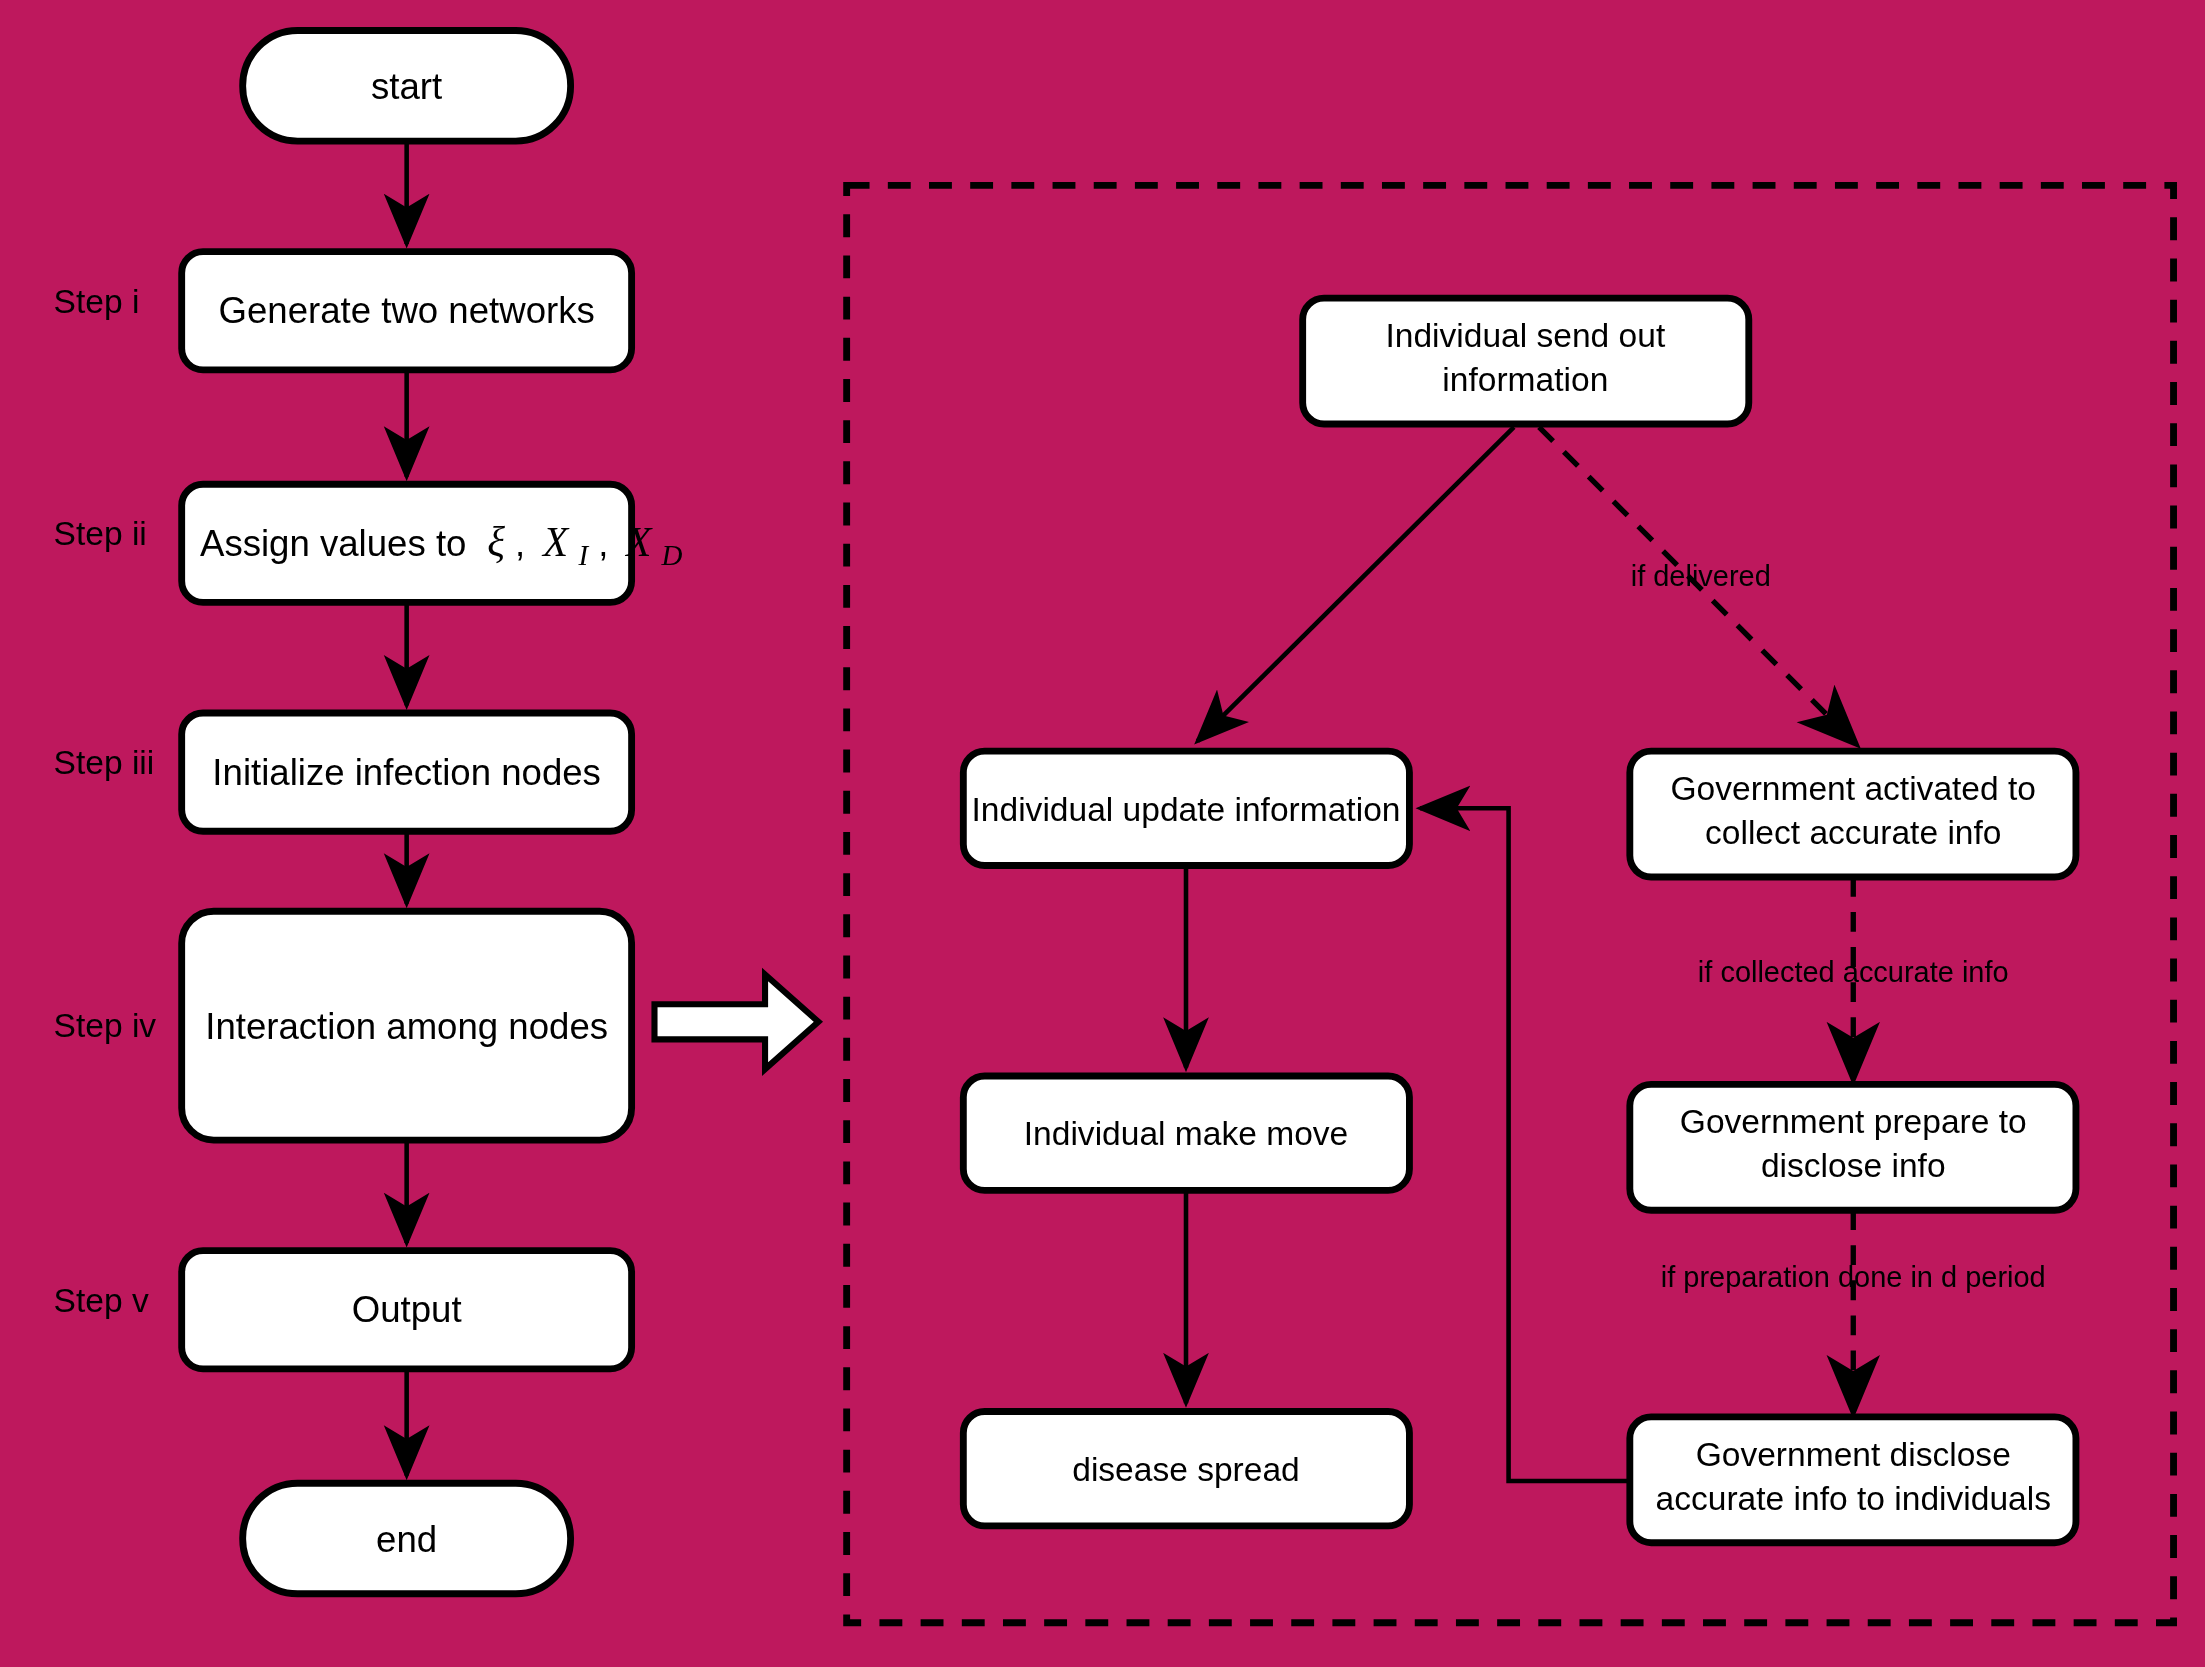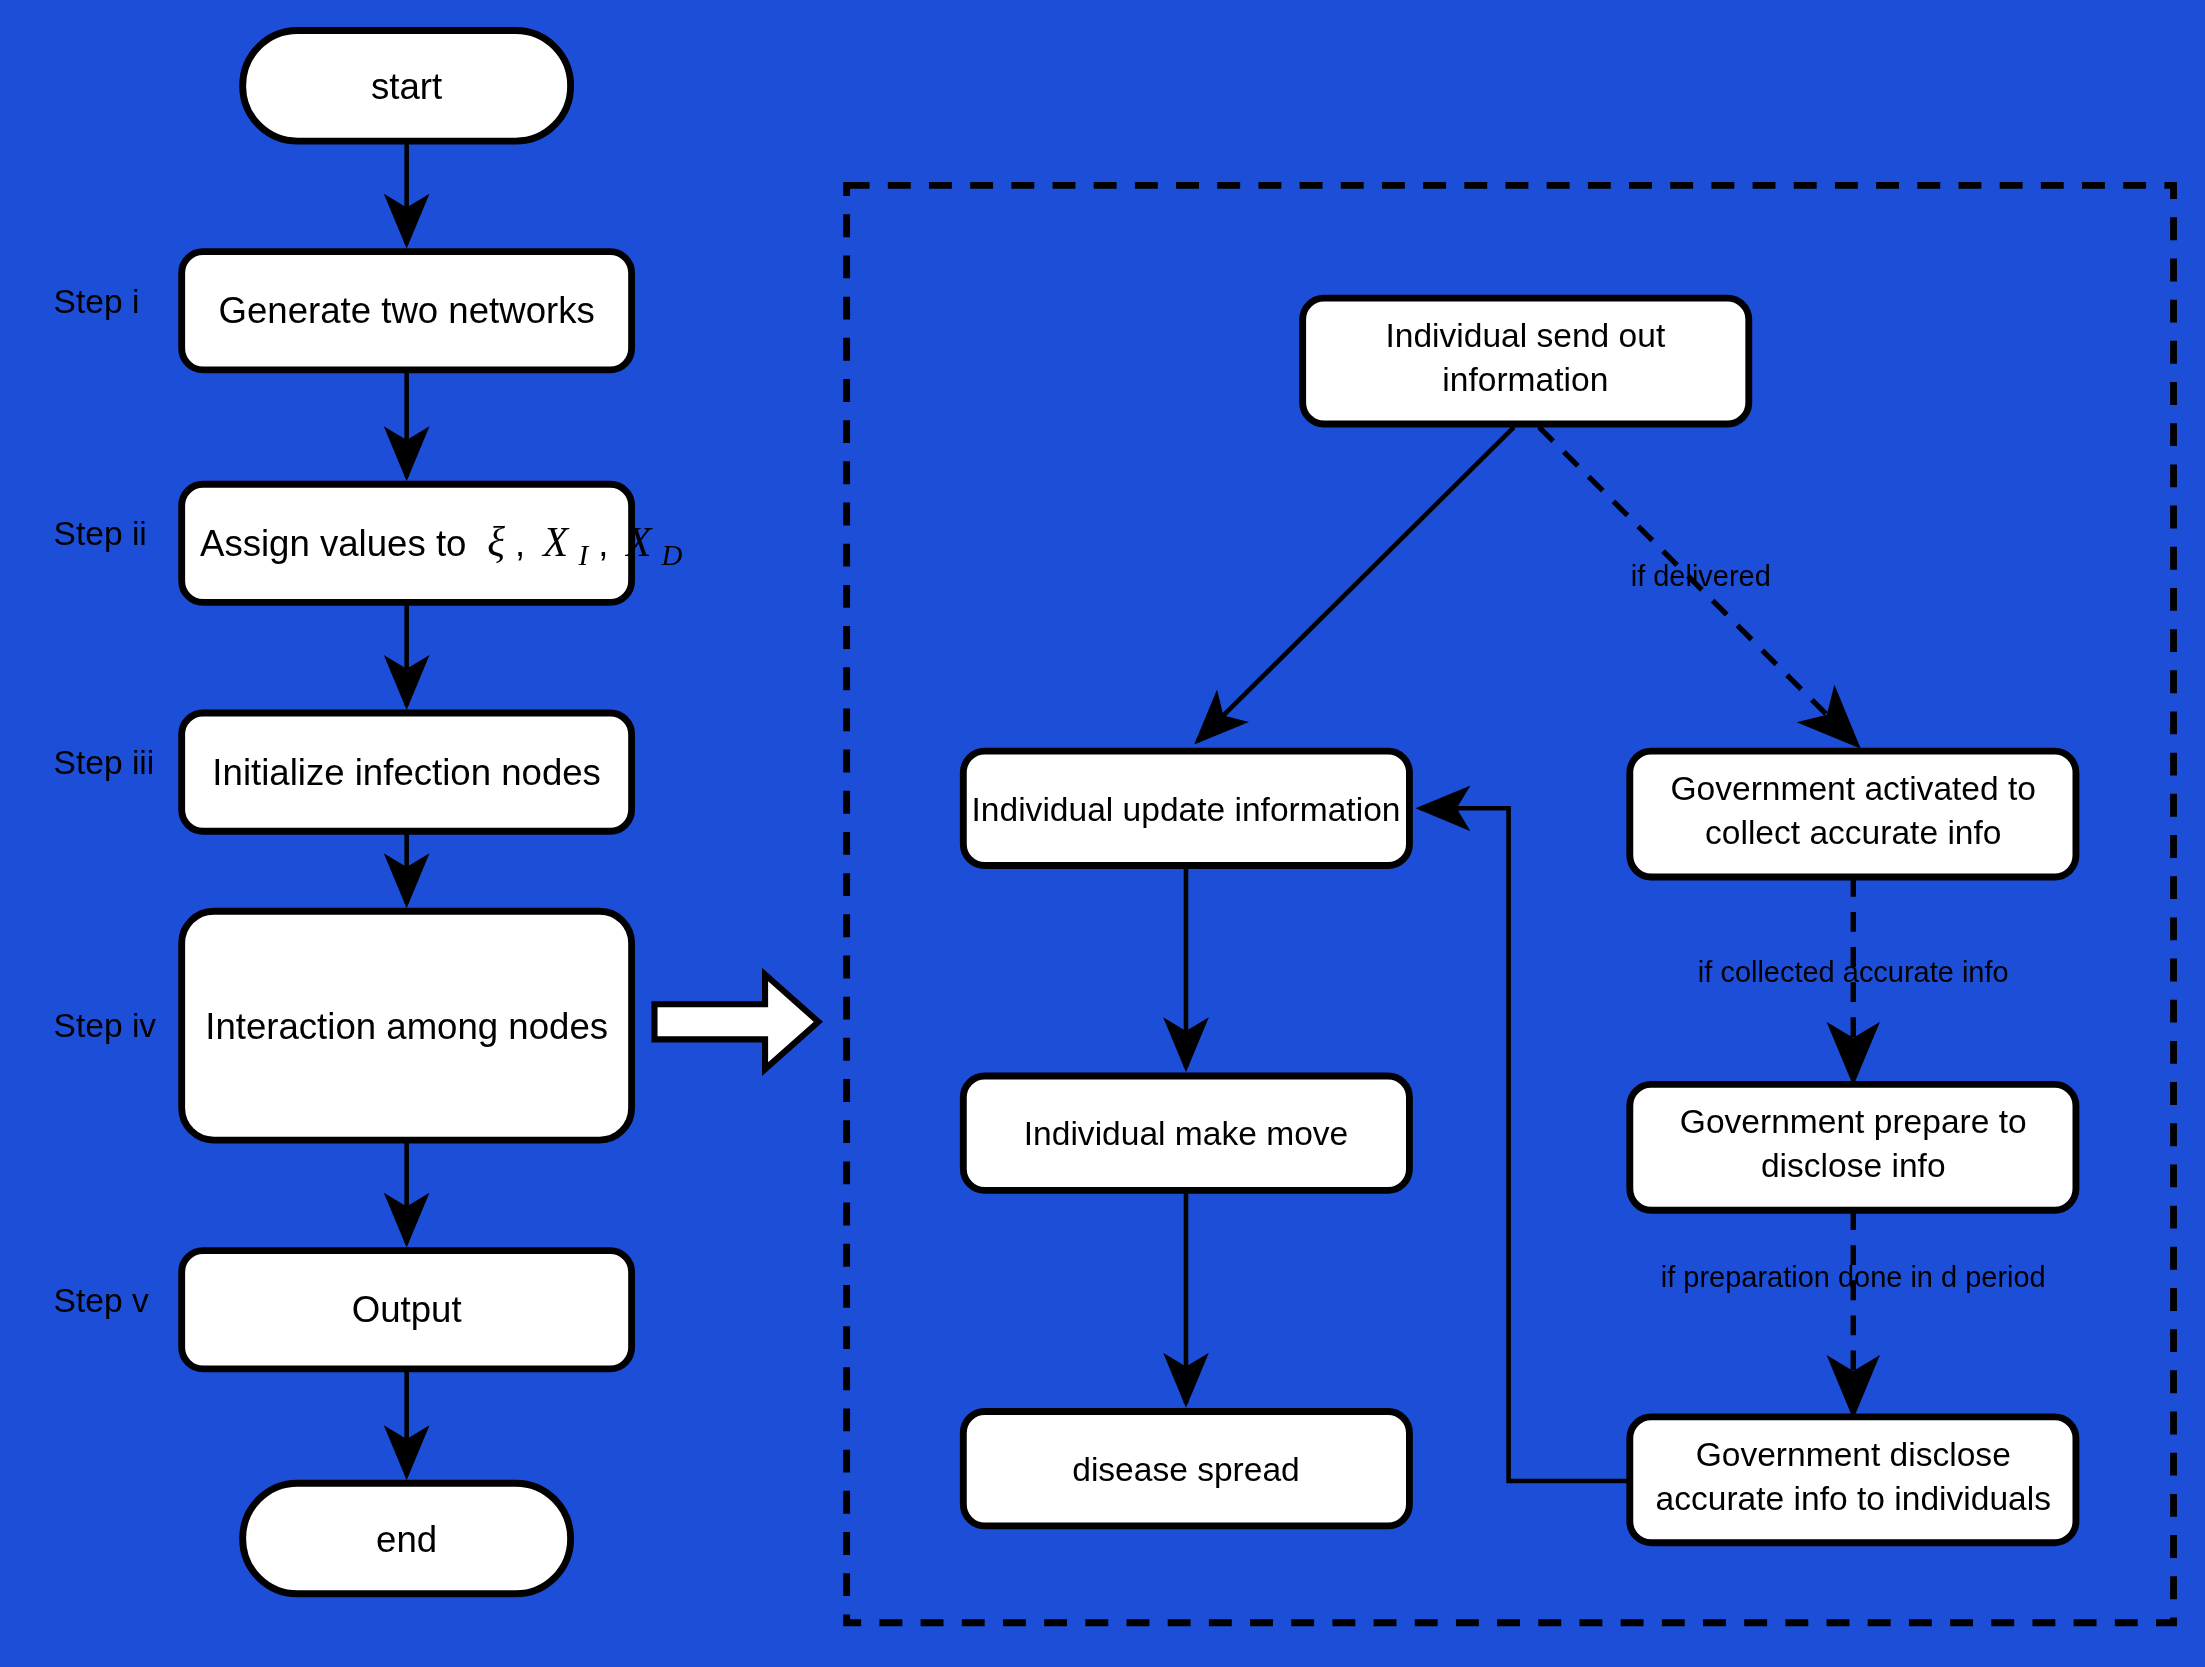--- a/index.html
+++ b/index.html
@@ -10,21 +10,21 @@
   body {
     width: 2205px;
     height: 1667px;
     font-family: "Liberation Sans", sans-serif;
     overflow: hidden;
   }
   #canvas {
     position: relative;
     width: 2205px;
     height: 1667px;
-    background: #1d4ed8;
+    background: #be185d;
   }
   #diagram-svg {
     position: absolute;
     left: 0; top: 0;
     width: 2205px;
     height: 1667px;
   }
   .node-label {
     font-family: "Liberation Sans", sans-serif;
     fill: #000000;

